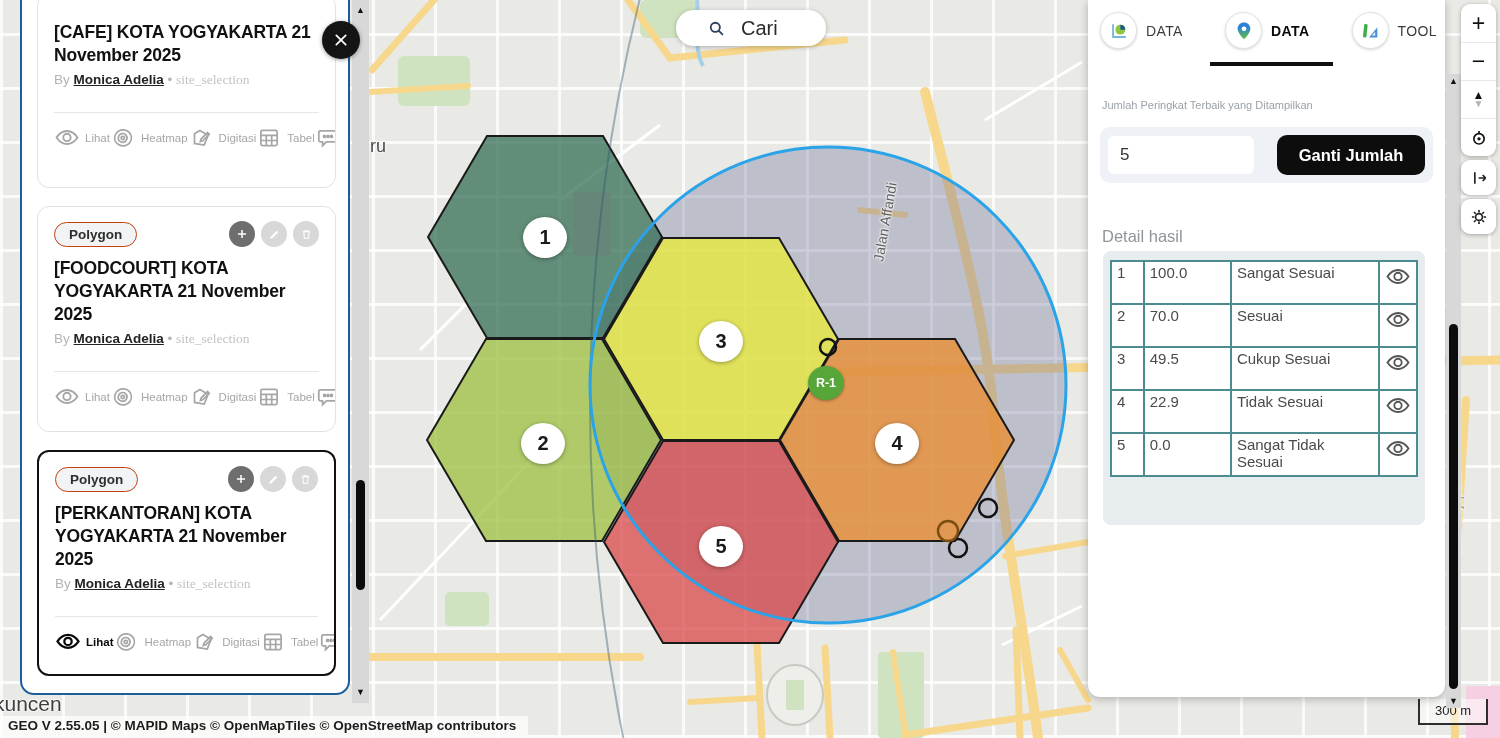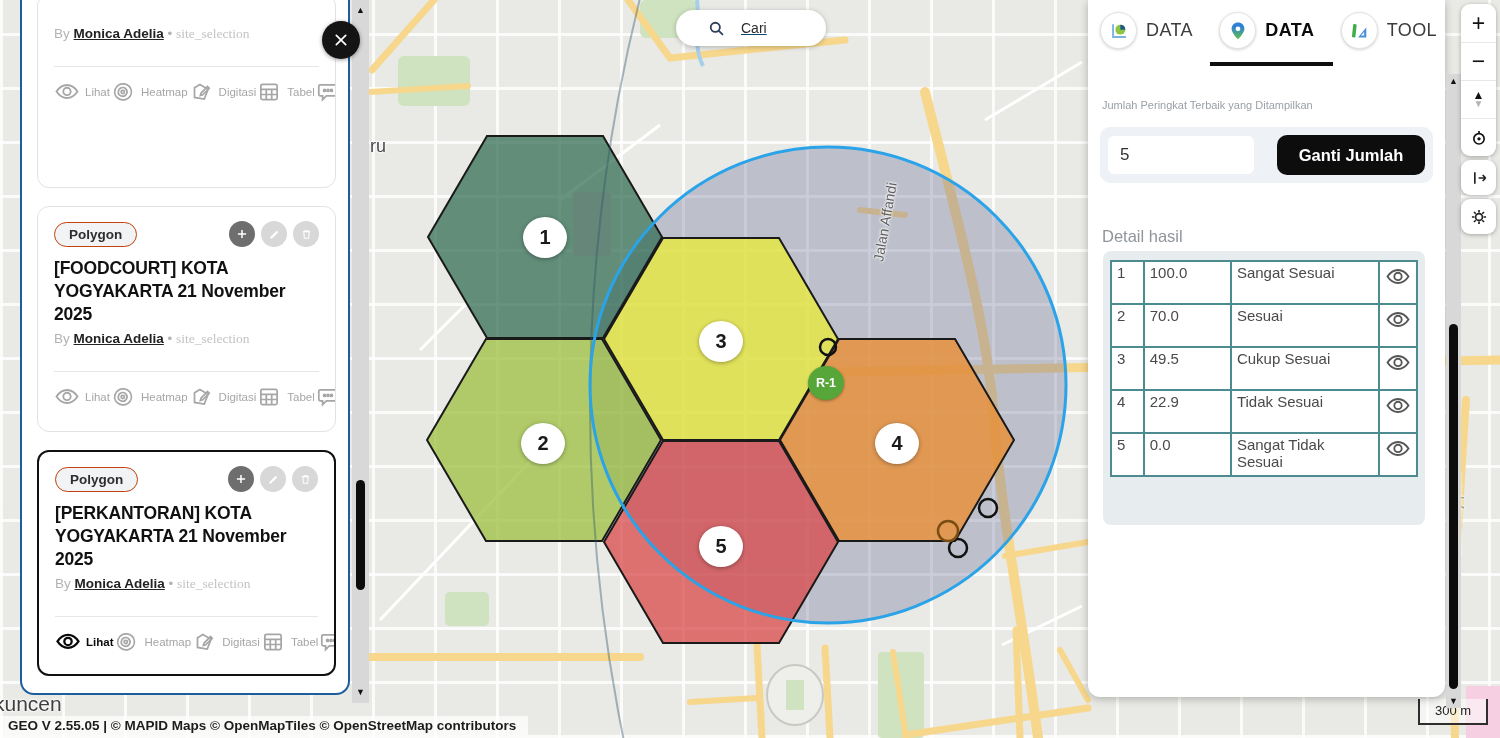--- a/index.html
+++ b/index.html
@@ -25,21 +25,21 @@
   .lbl-kuncen{left:-6px;top:692px;font-size:21px;color:#3f3f3f;}
   .lbl-ru{left:370px;top:136px;font-size:18px;color:#4a4a4a;}
   .attribution{position:absolute;left:0;top:716px;height:19px;padding:2px 12px 0 8px;
     background:rgba(255,255,255,.72);font-size:13.5px;font-weight:600;color:#1c1c1c;white-space:nowrap;}
   .scalebar{position:absolute;left:1418px;top:699px;width:70px;height:26px;border:2px solid #2e2e2e;border-top:none;
     background:rgba(255,255,255,.55);text-align:center;font-size:13px;color:#222;padding-top:4px;}
 
   
   .search-pill{position:absolute;left:676px;top:10px;width:150px;height:36px;border-radius:18px;background:#fff;
     box-shadow:0 1px 5px rgba(0,0,0,.25);display:flex;align-items:center;justify-content:center;gap:13px;}
-  .search-pill input{border:none;outline:none;width:56px;font-size:14px;color:#0c4a6e;background:transparent;text-decoration:underline;}
+  .search-pill input{border:none;outline:none;width:56px;font-size:20px;color:#ef4444;background:transparent;}
   .search-pill input::placeholder{color:#2b2b2b;opacity:1;}
 
   
   .sidebar{position:absolute;left:20px;top:-24px;width:330px;height:719px;background:#fff;
     border:2px solid #1d5d9b;border-radius:14px;}
   .card{position:absolute;left:15px;width:299px;background:#fff;border:1px solid #e2e2e2;border-radius:12px;
     padding:14px 16px;overflow:hidden;}
   .card.selected{border:2.5px solid #111;}
   .card-top{display:flex;align-items:center;justify-content:space-between;margin-bottom:10px;}
   .badge-pill{background:#f1f3f5;border:1px solid #c2410c;border-radius:14px;padding:4px 14px;
@@ -65,21 +65,21 @@
   .close-btn{position:absolute;left:322px;top:21px;width:38px;height:38px;border-radius:50%;background:#141414;
     border:none;display:grid;place-items:center;cursor:pointer;box-shadow:0 1px 4px rgba(0,0,0,.4);}
 
   
   .panel{position:absolute;left:1088px;top:0;width:357px;height:697px;background:#fff;
     border-radius:0 0 12px 12px;box-shadow:0 2px 8px rgba(0,0,0,.25);}
   .tabs{position:absolute;left:0;top:12px;width:100%;display:flex;justify-content:space-between;padding:0 8px 0 12px;}
   .tab{display:flex;align-items:center;gap:9px;border:none;background:none;padding:0;cursor:pointer;}
   .tab-icon{width:37px;height:37px;border-radius:50%;background:#fff;border:1px solid #e3e3e3;
     box-shadow:0 1px 3px rgba(0,0,0,.18);display:grid;place-items:center;}
-  .tab-label{font-size:18px;color:#3c3c3c;letter-spacing:.4px;}
+  .tab-label{font-size:14px;color:#3c3c3c;letter-spacing:.4px;}
   .tab.active .tab-label{color:#0b0b0b;font-weight:600;}
   .tab-underline{position:absolute;left:122px;top:62px;width:123px;height:4px;background:#0f0f0f;}
   .rank-label{position:absolute;left:14px;top:99px;font-size:11px;color:#9aa1a8;}
   .input-group{position:absolute;left:12px;top:127px;width:333px;height:56px;background:#eef1f5;border-radius:10px;}
   .rank-input{position:absolute;left:8px;top:9px;width:146px;height:38px;border:none;border-radius:6px;
     background:#fff;font-size:17px;color:#333;padding:0 12px;outline:none;}
   .ganti-btn{position:absolute;right:8px;top:8px;width:148px;height:40px;border:none;border-radius:10px;
     background:#0d0d0d;color:#fff;font-size:16.5px;font-weight:600;cursor:pointer;}
   .detail-label{position:absolute;left:14px;top:227px;font-size:16.5px;color:#8f959b;}
   .table-wrap{position:absolute;left:15px;top:251px;width:322px;height:274px;background:#e7ecef;border-radius:8px;
@@ -201,20 +201,21 @@
     <svg width="19" height="19" viewBox="0 0 24 24">
       <circle cx="10.5" cy="10.5" r="5.8" fill="none" stroke="#2e3f5c" stroke-width="2.3"></circle>
       <path d="M15 15 L19.5 19.5" stroke="#2e3f5c" stroke-width="2.3" stroke-linecap="round"></path>
     </svg>
     <input type="text" placeholder="Cari" style="">
   </div>
 
   <aside class="sidebar">
 
     <div class="card" style="top:16px;height:194px;padding-top:26px">
+      <h3>[CAFE] KOTA YOGYAKARTA 21 November 2025</h3>
       <p class="byline">
         <span>By</span> <b>Monica Adelia</b>
         <span>•</span> <span class="tag">site_selection</span>
       </p>
       <hr>
       <div class="actions">
         <button class="action">
           <svg width="26" height="26" viewBox="0 0 24 24" fill="none" stroke-width="1.7">
               <path d="M12 5.5c-4.8 0-8.5 4.2-9.7 6 1.2 1.8 4.9 6 9.7 6s8.5-4.2 9.7-6c-1.2-1.8-4.9-6-9.7-6z"></path>
               <circle cx="12" cy="11.5" r="3.4"></circle>

